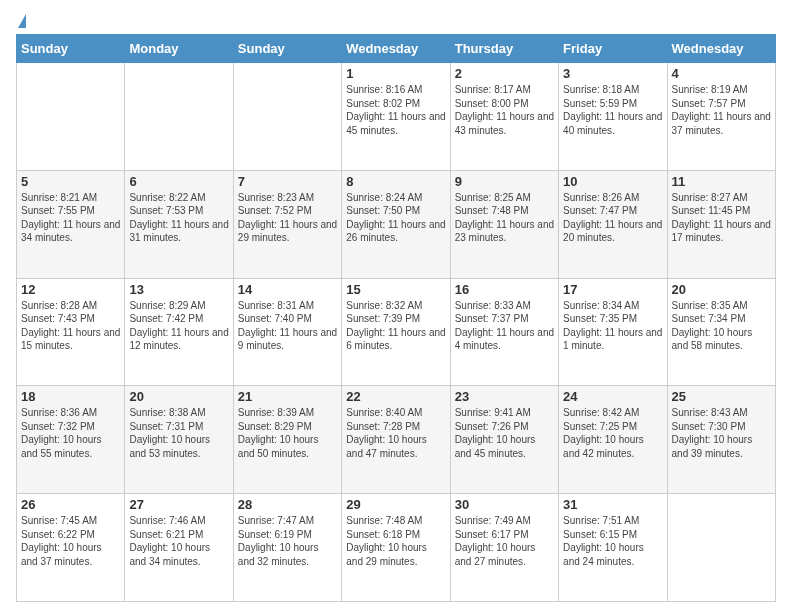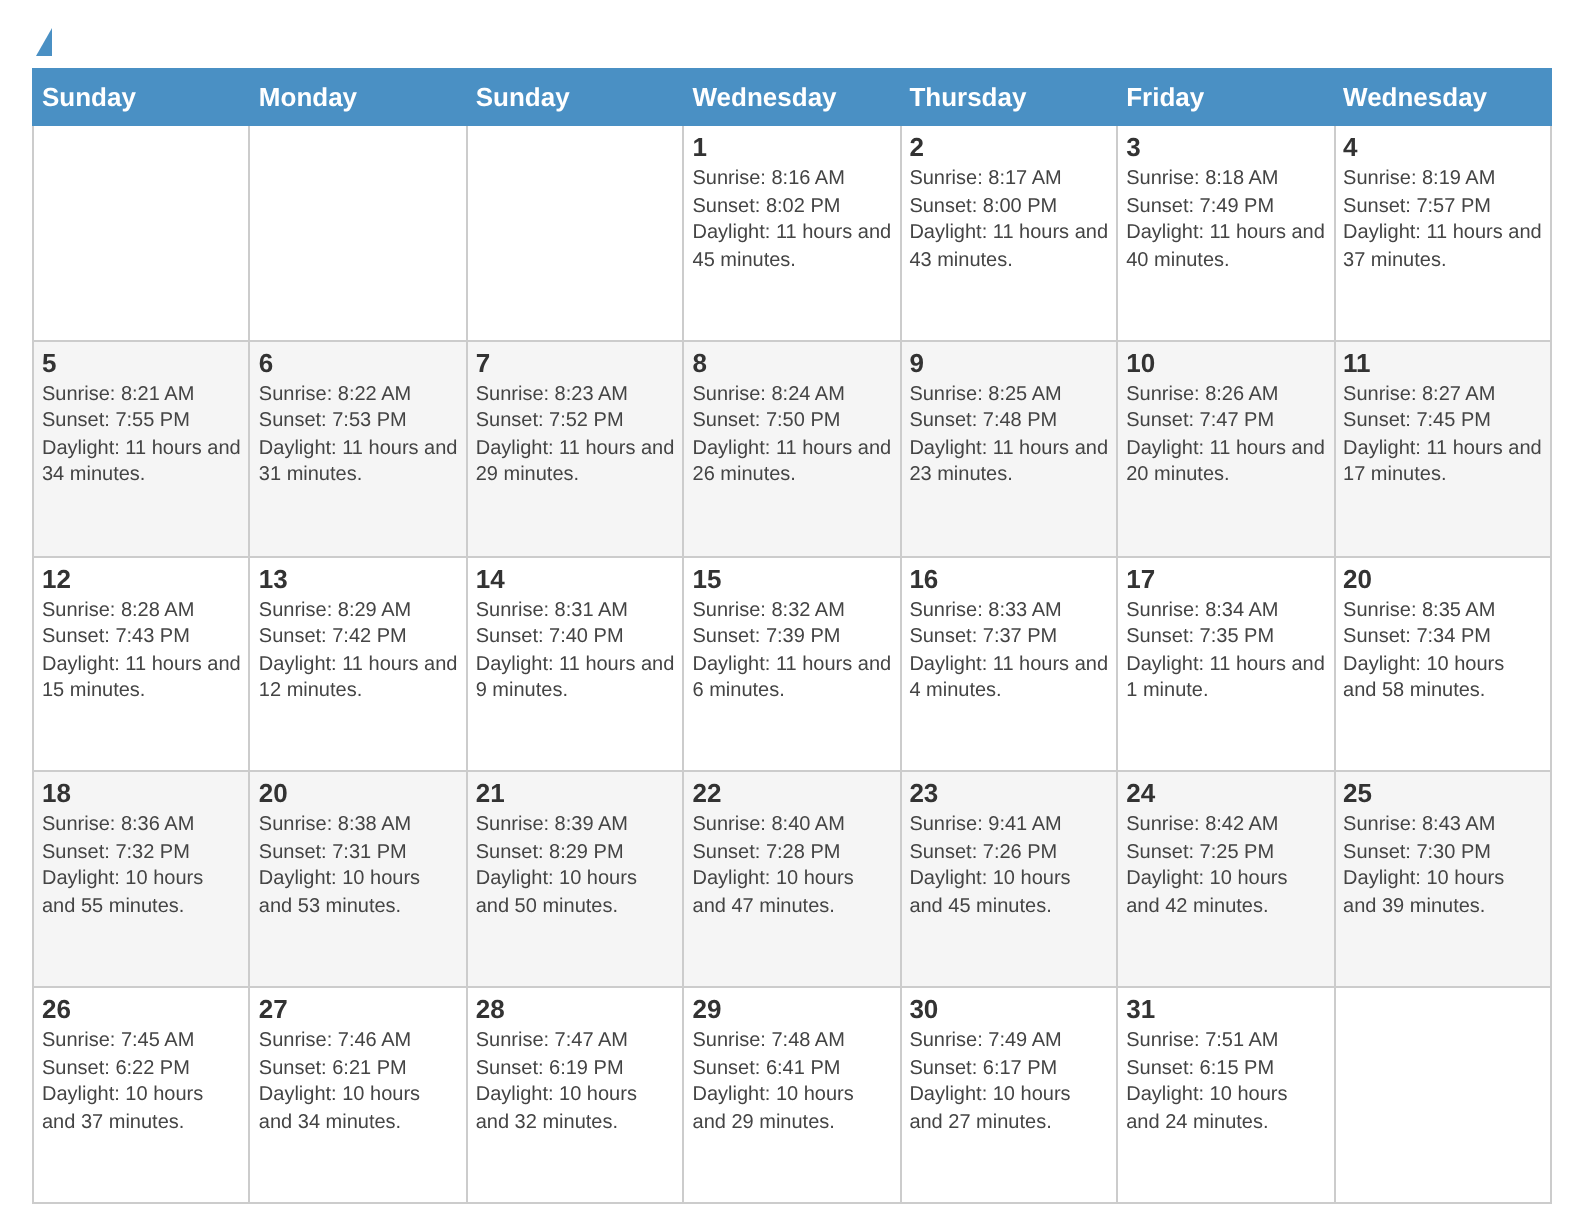--- a/index.html
+++ b/index.html
@@ -152,21 +152,21 @@
           </td>
           <td>
             <span class="day-number">2</span>
             <div class="day-info">Sunrise: 8:17 AM
 Sunset: 8:00 PM
 Daylight: 11 hours and 43 minutes.</div>
           </td>
           <td>
             <span class="day-number">3</span>
             <div class="day-info">Sunrise: 8:18 AM
-Sunset: 7:49 PM
+Sunset: 5:59 PM
 Daylight: 11 hours and 40 minutes.</div>
           </td>
           <td>
             <span class="day-number">4</span>
             <div class="day-info">Sunrise: 8:19 AM
 Sunset: 7:57 PM
 Daylight: 11 hours and 37 minutes.</div>
           </td>
         </tr>
         <tr>
@@ -202,21 +202,21 @@
           </td>
           <td>
             <span class="day-number">10</span>
             <div class="day-info">Sunrise: 8:26 AM
 Sunset: 7:47 PM
 Daylight: 11 hours and 20 minutes.</div>
           </td>
           <td>
             <span class="day-number">11</span>
             <div class="day-info">Sunrise: 8:27 AM
-Sunset: 7:45 PM
+Sunset: 11:45 PM
 Daylight: 11 hours and 17 minutes.</div>
           </td>
         </tr>
         <tr>
           <td>
             <span class="day-number">12</span>
             <div class="day-info">Sunrise: 8:28 AM
 Sunset: 7:43 PM
 Daylight: 11 hours and 15 minutes.</div>
           </td>
@@ -316,21 +316,21 @@
           </td>
           <td>
             <span class="day-number">28</span>
             <div class="day-info">Sunrise: 7:47 AM
 Sunset: 6:19 PM
 Daylight: 10 hours and 32 minutes.</div>
           </td>
           <td>
             <span class="day-number">29</span>
             <div class="day-info">Sunrise: 7:48 AM
-Sunset: 6:41 PM
+Sunset: 6:18 PM
 Daylight: 10 hours and 29 minutes.</div>
           </td>
           <td>
             <span class="day-number">30</span>
             <div class="day-info">Sunrise: 7:49 AM
 Sunset: 6:17 PM
 Daylight: 10 hours and 27 minutes.</div>
           </td>
           <td>
             <span class="day-number">31</span>

